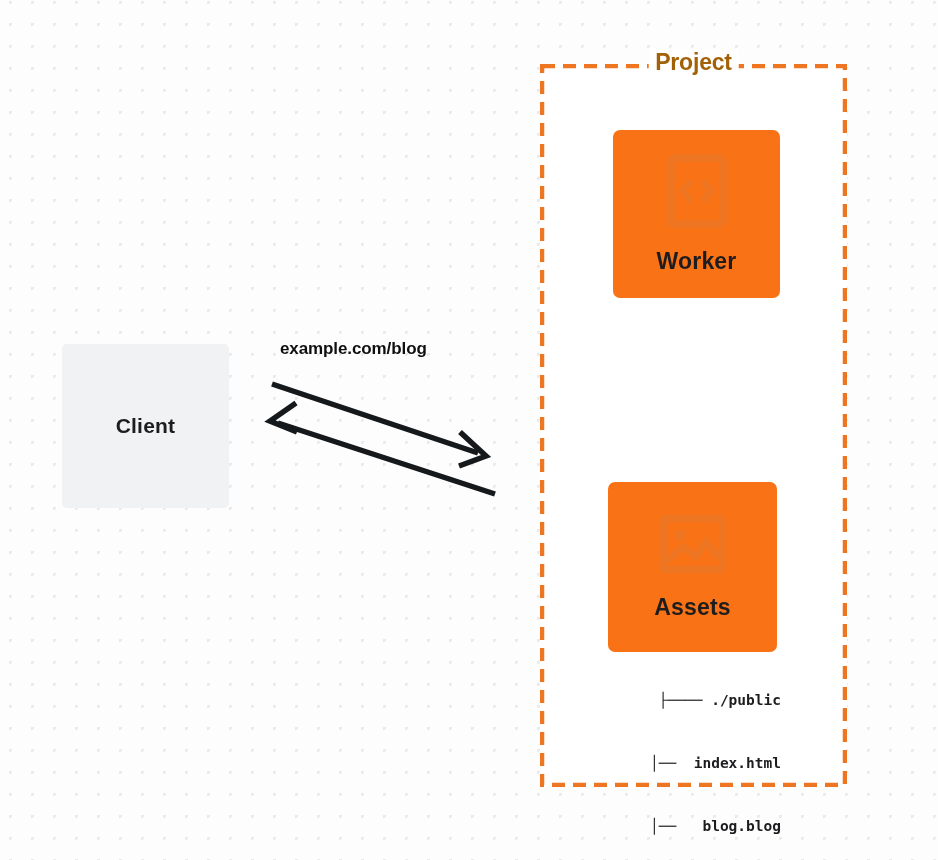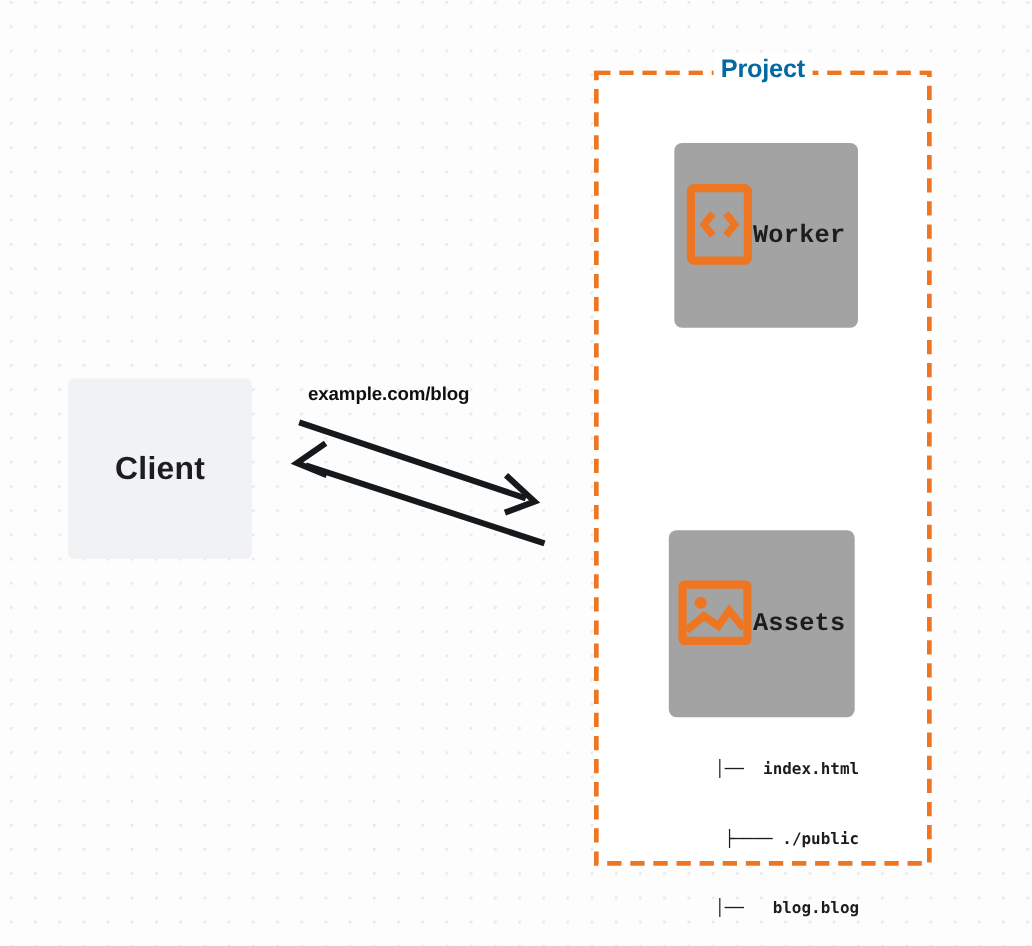--- a/index.html
+++ b/index.html
@@ -27,31 +27,31 @@
     top: 344px;
     width: 167px;
     height: 164px;
     background: #f1f2f4;
     border-radius: 5px;
     display: flex;
     align-items: center;
     justify-content: center;
   }
   #client-node .node-label {
-    font-size: 29px;
+    font-size: 21px;
     font-weight: bold;
     color: #1d1d1f;
     letter-spacing: 0.2px;
   }
 
   
   #request-label {
     position: absolute;
     left: 280px;
-    top: 349px;
+    top: 339px;
     font-size: 17px;
     font-weight: bold;
     color: #0f0f10;
     letter-spacing: -0.1px;
     white-space: nowrap;
   }
 
   
   #arrow-layer {
     position: absolute;
@@ -81,35 +81,34 @@
   }
   #project-title {
     position: absolute;
     left: 50%;
     top: -15px;
     transform: translateX(-50%);
     background: #ffffff;
     padding: 0 7px;
     font-size: 23px;
     font-weight: bold;
-    color: #0369a1;
+    color: #a16207;
     letter-spacing: -0.2px;
     white-space: nowrap;
   }
 
   
   .service-card {
     position: absolute;
-    background: #a3a3a3;
+    background: #f97316;
     border-radius: 7px;
     display: flex;
-    flex-direction: row;
+    flex-direction: column;
     align-items: center;
     justify-content: center;
-    font-family: Liberation Mono, monospace;
   }
   #worker-card {
     left: 73px;
     top: 66px;
     width: 167px;
     height: 168px;
   }
   #assets-card {
     left: 68px;
     top: 418px;
@@ -191,20 +190,20 @@
         <svg width="68" height="60" viewBox="0 0 68 60" aria-hidden="true">
           <rect x="4.5" y="4.5" width="59" height="51" rx="1.5" fill="none" stroke="#ee7622" stroke-width="7.5"></rect>
           <circle cx="21" cy="21" r="5.5" fill="#ee7622"></circle>
           <polyline points="8,46 24,33 37,42 47,28 60,44" fill="none" stroke="#ee7622" stroke-width="7" stroke-linecap="butt" stroke-linejoin="miter"></polyline>
         </svg>
       </span>
       <span class="card-label">Assets</span>
     </div>
 
     <div id="asset-file-tree">
+      <span class="tree-row">├──── ./public</span>
       <span class="tree-row">│──  index.html</span>
-      <span class="tree-row">├──── ./public</span>
       <span class="tree-row">│──   blog.blog</span>
       
     </div>
 
   </div>
 </div>
 
 </body></html>

